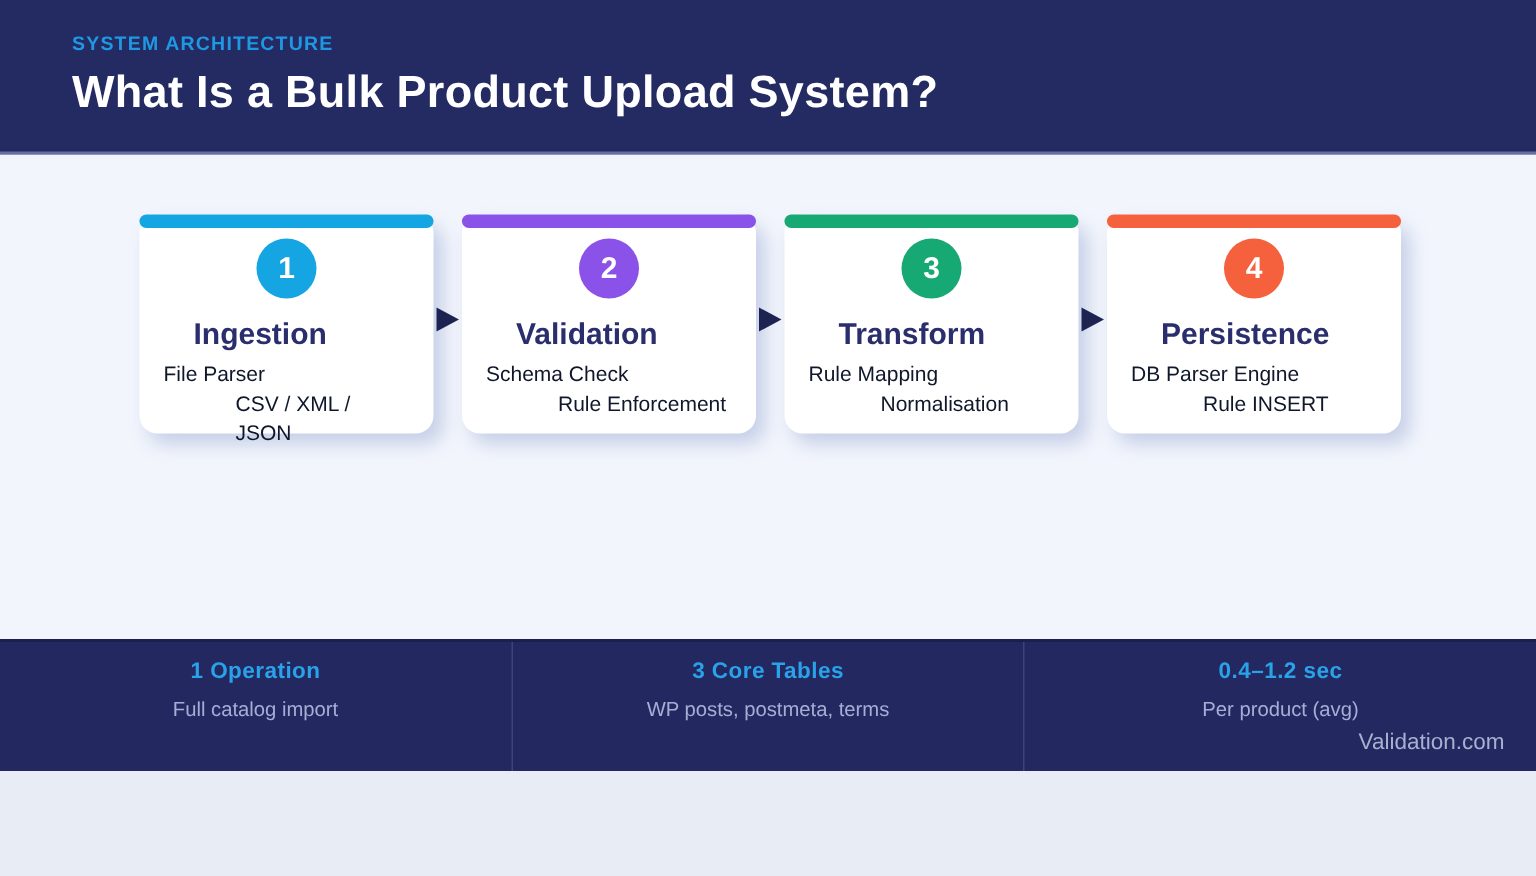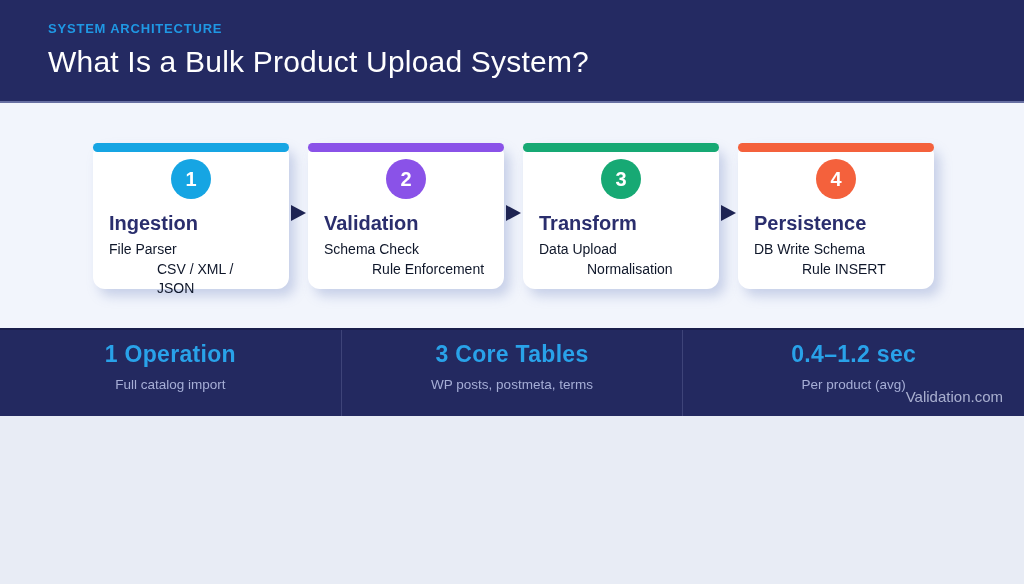--- a/index.html
+++ b/index.html
@@ -4,21 +4,21 @@
 <style>
   * { margin: 0; padding: 0; box-sizing: border-box; }
   html, body { width: 1024px; height: 584px; }
   body {
     font-family: "Liberation Sans", sans-serif;
     background: #e8ecf5;
   }
   .slide {
     position: relative;
     width: 1024px;
-    height: 416px;
+    height: 514px;
     background: #f2f5fc;
     overflow: hidden;
   }
 
   
   .header {
     position: absolute;
     top: 0; left: 0; right: 0;
     height: 103px;
     background: #242a62;
@@ -28,21 +28,21 @@
   .eyebrow {
     color: #1f98e4;
     font-size: 13px;
     font-weight: bold;
     letter-spacing: 0.8px;
   }
   .page-title {
     margin-top: 9px;
     color: #ffffff;
     font-size: 30px;
-    font-weight: normal;
+    font-weight: bold;
     letter-spacing: 0.2px;
   }
 
   
   .pipeline {
     position: absolute;
     top: 143px;
     left: 93px;
     display: flex;
     align-items: flex-start;
@@ -72,20 +72,21 @@
     font-weight: bold;
     display: flex;
     align-items: center;
     justify-content: center;
   }
   .step-title {
     margin-top: 13px;
     color: #2a2e6d;
     font-size: 20px;
     font-weight: bold;
+    margin-left: 20px;
   }
   .step-line {
     margin-top: 5px;
     color: #0f172a;
     font-size: 14px;
     line-height: 19px;
   }
   .step-line + .step-line { margin-top: 1px; margin-left: 48px; }
   .arrow-cell {
     width: 19px;
@@ -118,21 +119,21 @@
     flex-direction: column;
     align-items: center;
     padding-top: 11px;
   }
   .stat-col + .stat-col {
     border-left: 1px solid rgba(170,182,225,0.20);
     align-items: center;
   }
   .stat-value {
     color: #29a2e9;
-    font-size: 23px;
+    font-size: 15px;
     font-weight: bold;
     letter-spacing: 0.3px;
   }
   .stat-label {
     margin-top: 9px;
     color: #a6aed6;
     font-size: 13.5px;
   }
   .watermark {
     position: absolute;
@@ -175,33 +176,33 @@
     </div>
 
     <div class="arrow-cell">
       <div class="flow-arrow"></div>
     </div>
 
     <div class="step-card">
       <div class="accent-bar" style="background: rgb(23, 169, 116);"></div>
       <div class="step-circle" style="background: rgb(23, 169, 116);">3</div>
       <div class="step-title">Transform</div>
-      <div class="step-line">Data Upload</div>
+      <div class="step-line">Rule Mapping</div>
       <div class="step-line">Normalisation</div>
     </div>
 
     <div class="arrow-cell">
       <div class="flow-arrow"></div>
     </div>
 
     <div class="step-card">
       <div class="accent-bar" style="background: rgb(244, 97, 60);"></div>
       <div class="step-circle" style="background: rgb(244, 97, 60);">4</div>
       <div class="step-title">Persistence</div>
-      <div class="step-line">DB Write Schema</div>
+      <div class="step-line">DB Parser Engine</div>
       <div class="step-line">Rule INSERT</div>
     </div>
 
   </div>
 
   <div class="footer">
     <div class="stat-col">
       <div class="stat-value">1 Operation</div>
       <div class="stat-label">Full catalog import</div>
     </div>

